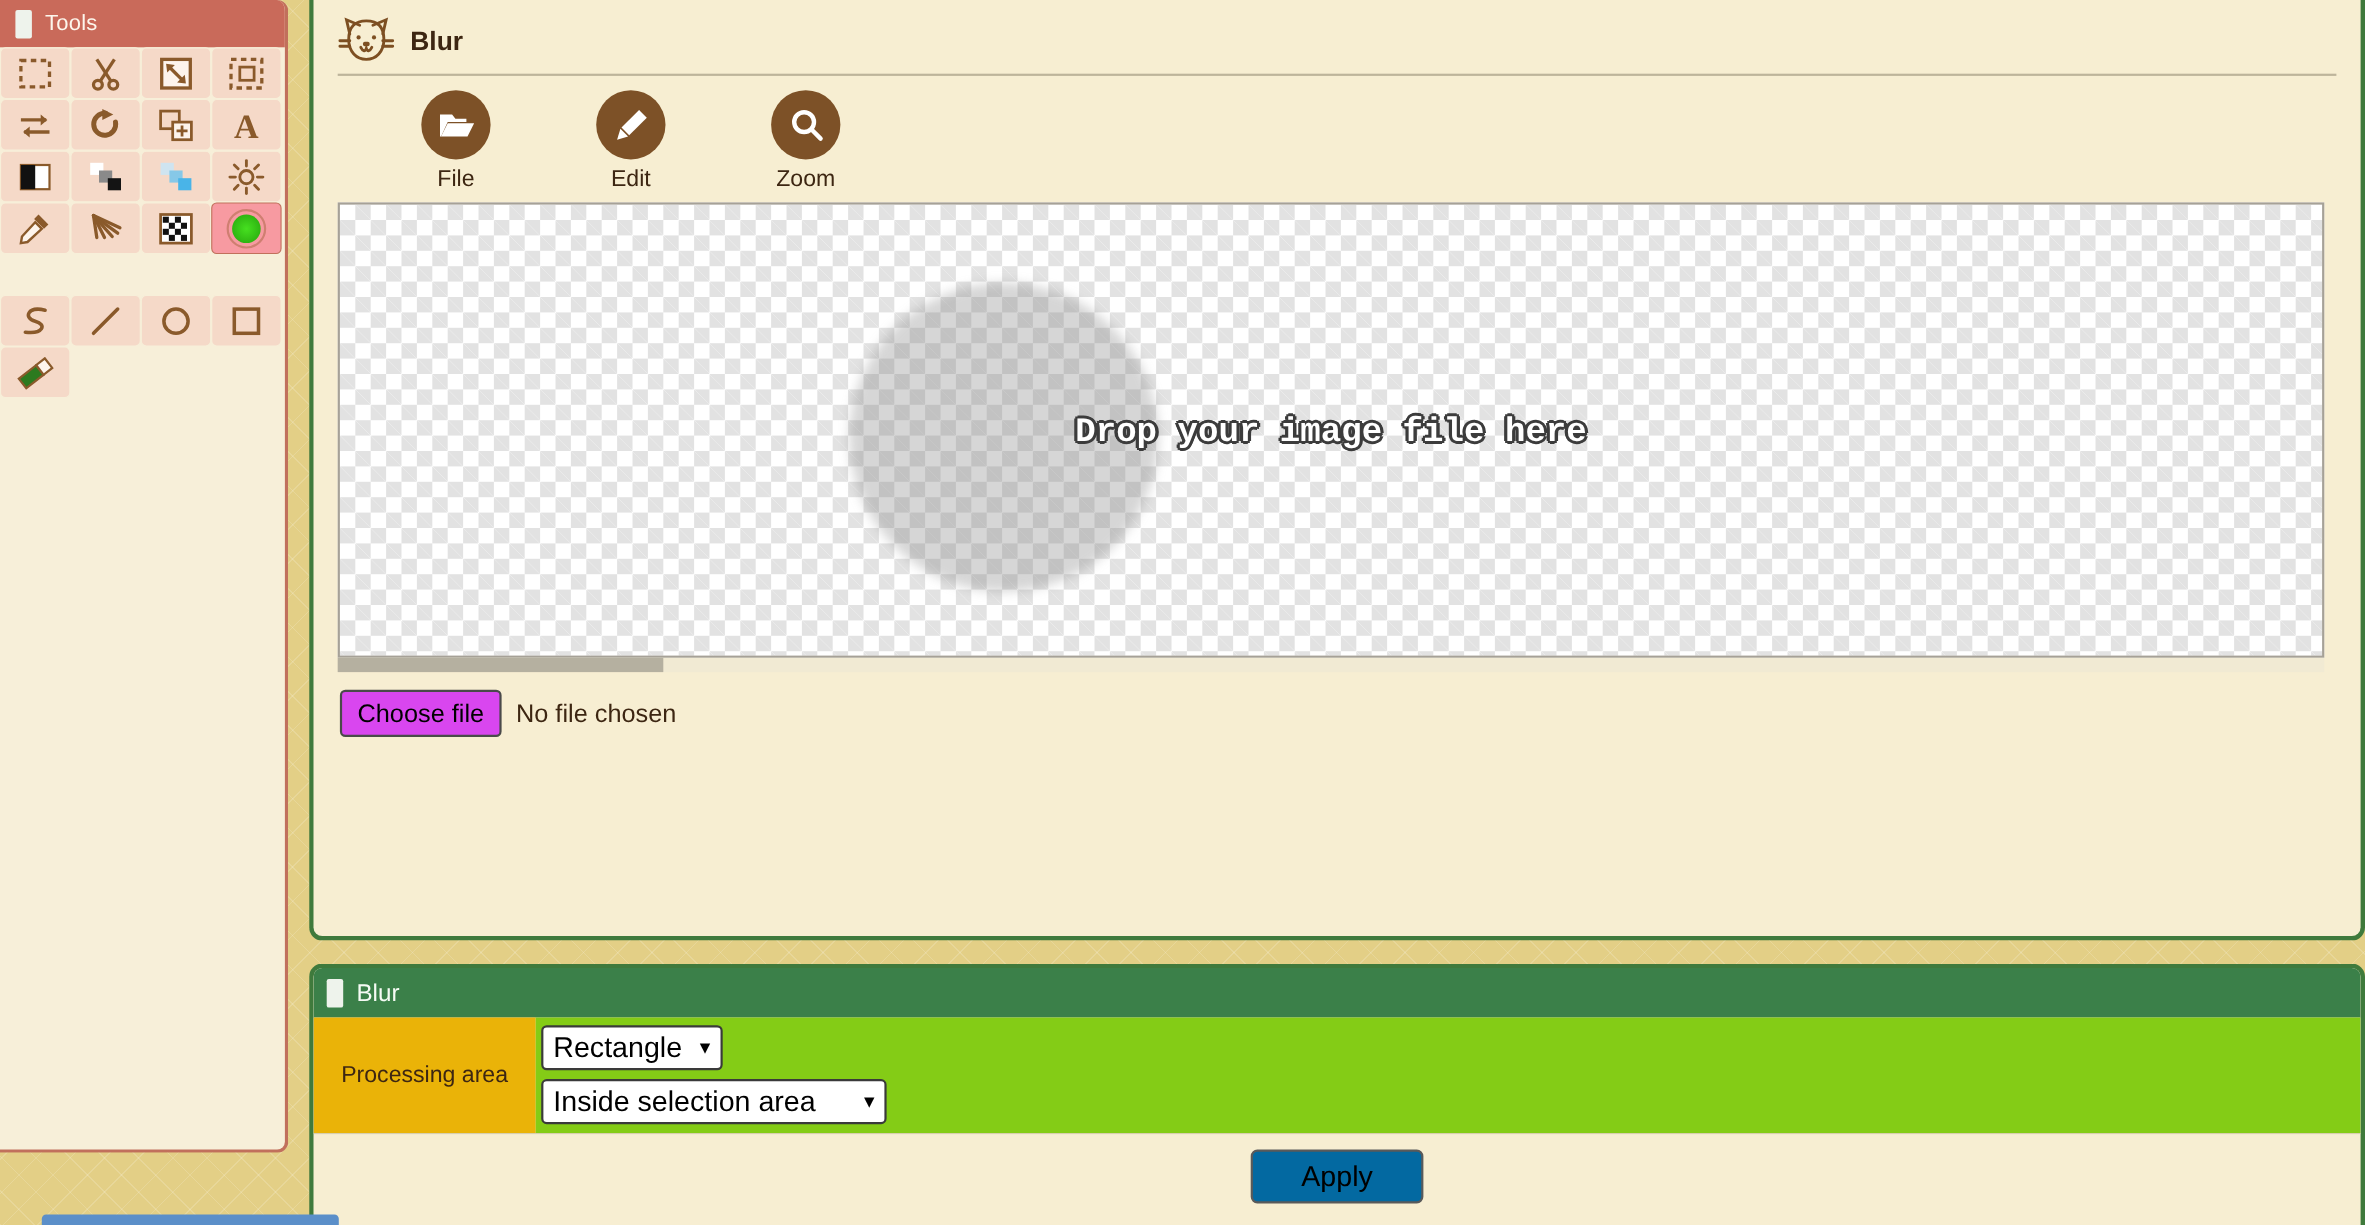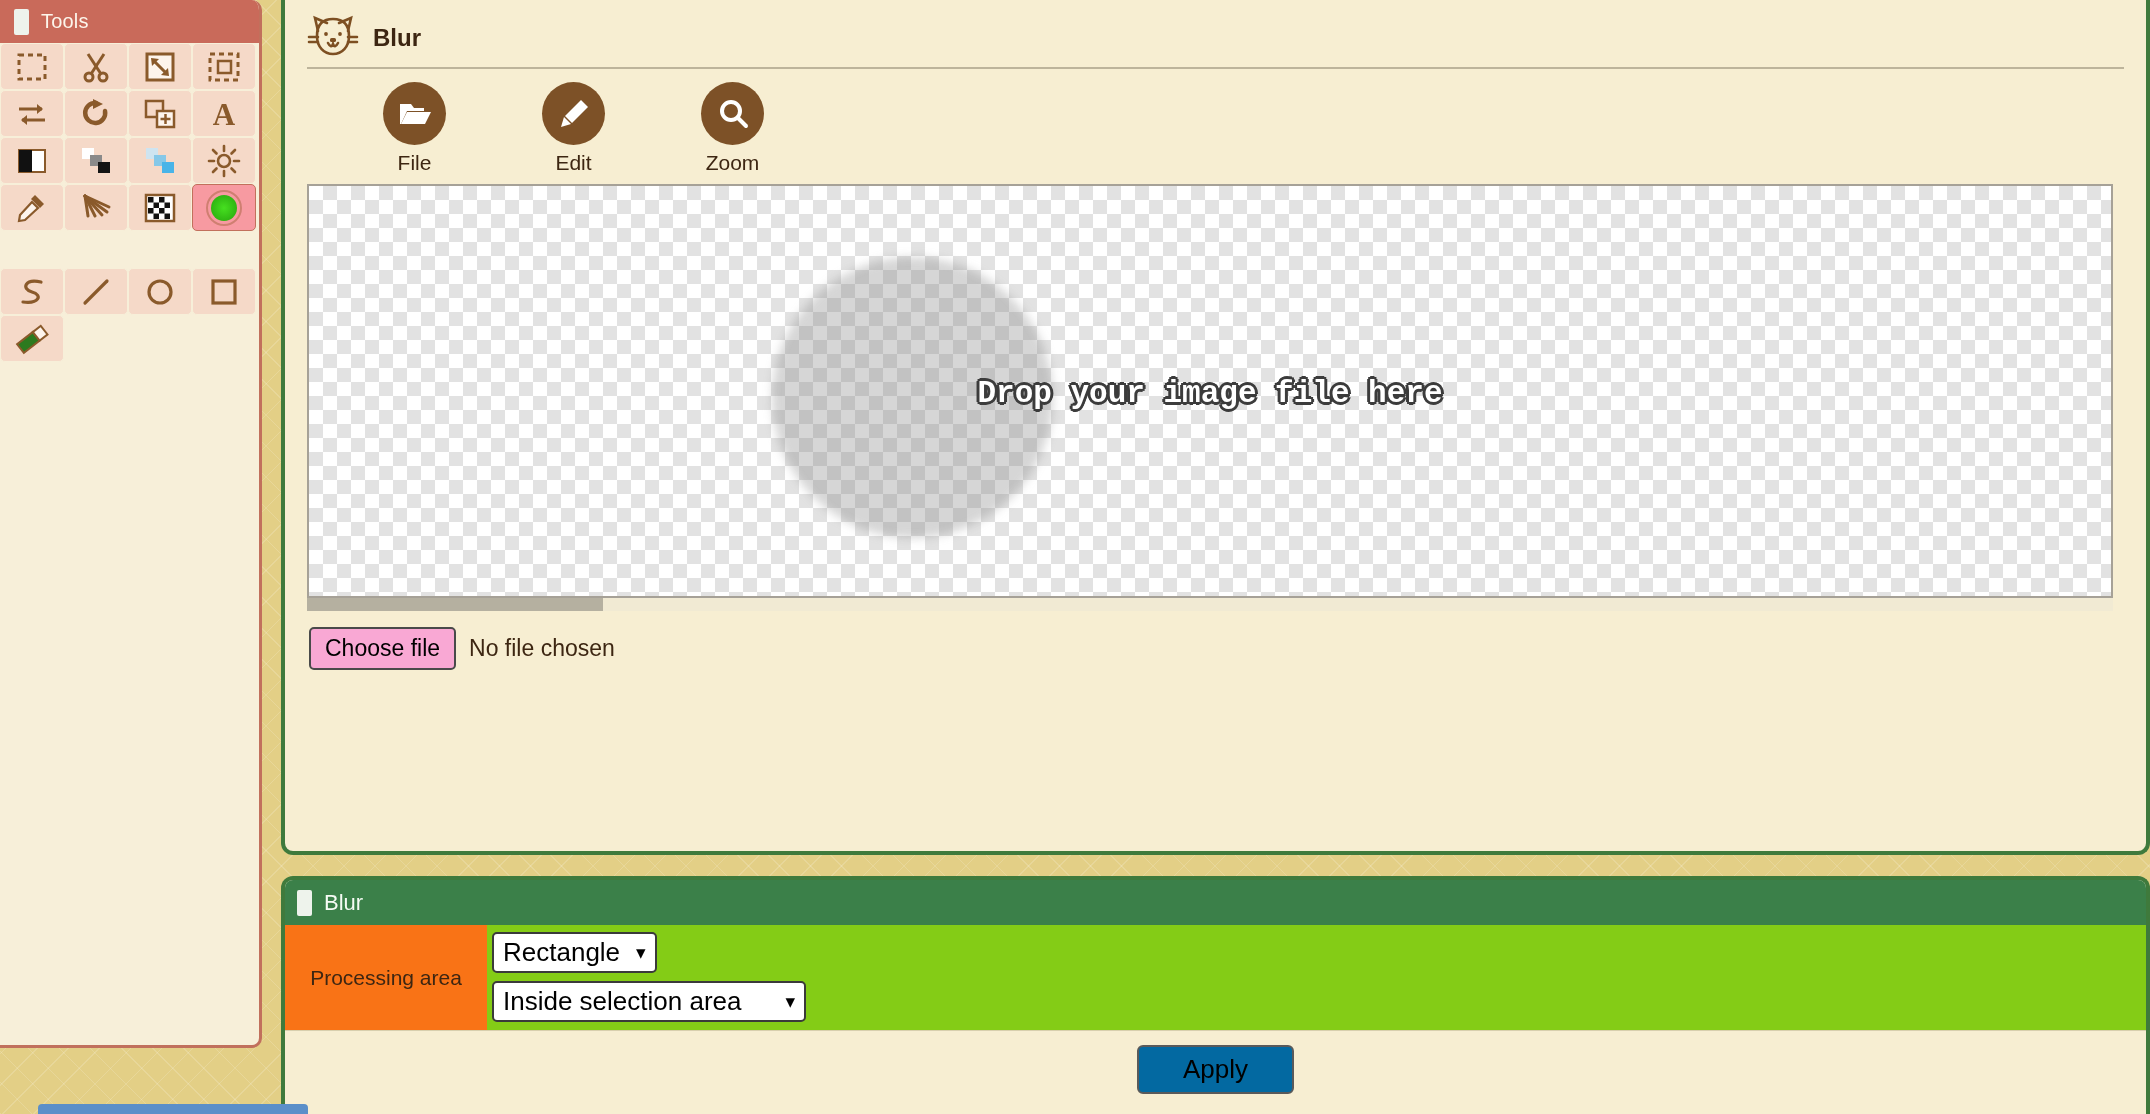--- a/index.html
+++ b/index.html
@@ -196,21 +196,21 @@
   }
 
   #file-row {
     display: flex;
     align-items: center;
     gap: 13px;
     margin-top: 16px;
     padding-left: 2px;
   }
   #choose-file-btn {
-    background: #f9a8d4;
+    background: #d946ef;
     border: 2px solid #4a4a4a;
     border-radius: 5px;
     padding: 6px 14px;
     font-size: 23px;
     color: #000;
     font-family: "Liberation Sans", sans-serif;
     cursor: pointer;
   }
   #file-status {
     font-size: 23px;
@@ -242,21 +242,21 @@
     color: #f5fbf4;
     font-size: 22px;
   }
 
   #blur-options-body {
     display: flex;
     border-bottom: 1px solid #d8cfae;
   }
   #proc-area-label-cell {
     width: 202px;
-    background: #f97316;
+    background: #eab308;
     display: flex;
     align-items: center;
     justify-content: center;
     padding: 10px;
     min-height: 98px;
   }
   #proc-area-label {
     font-size: 21px;
     color: #3d2612;
   }

